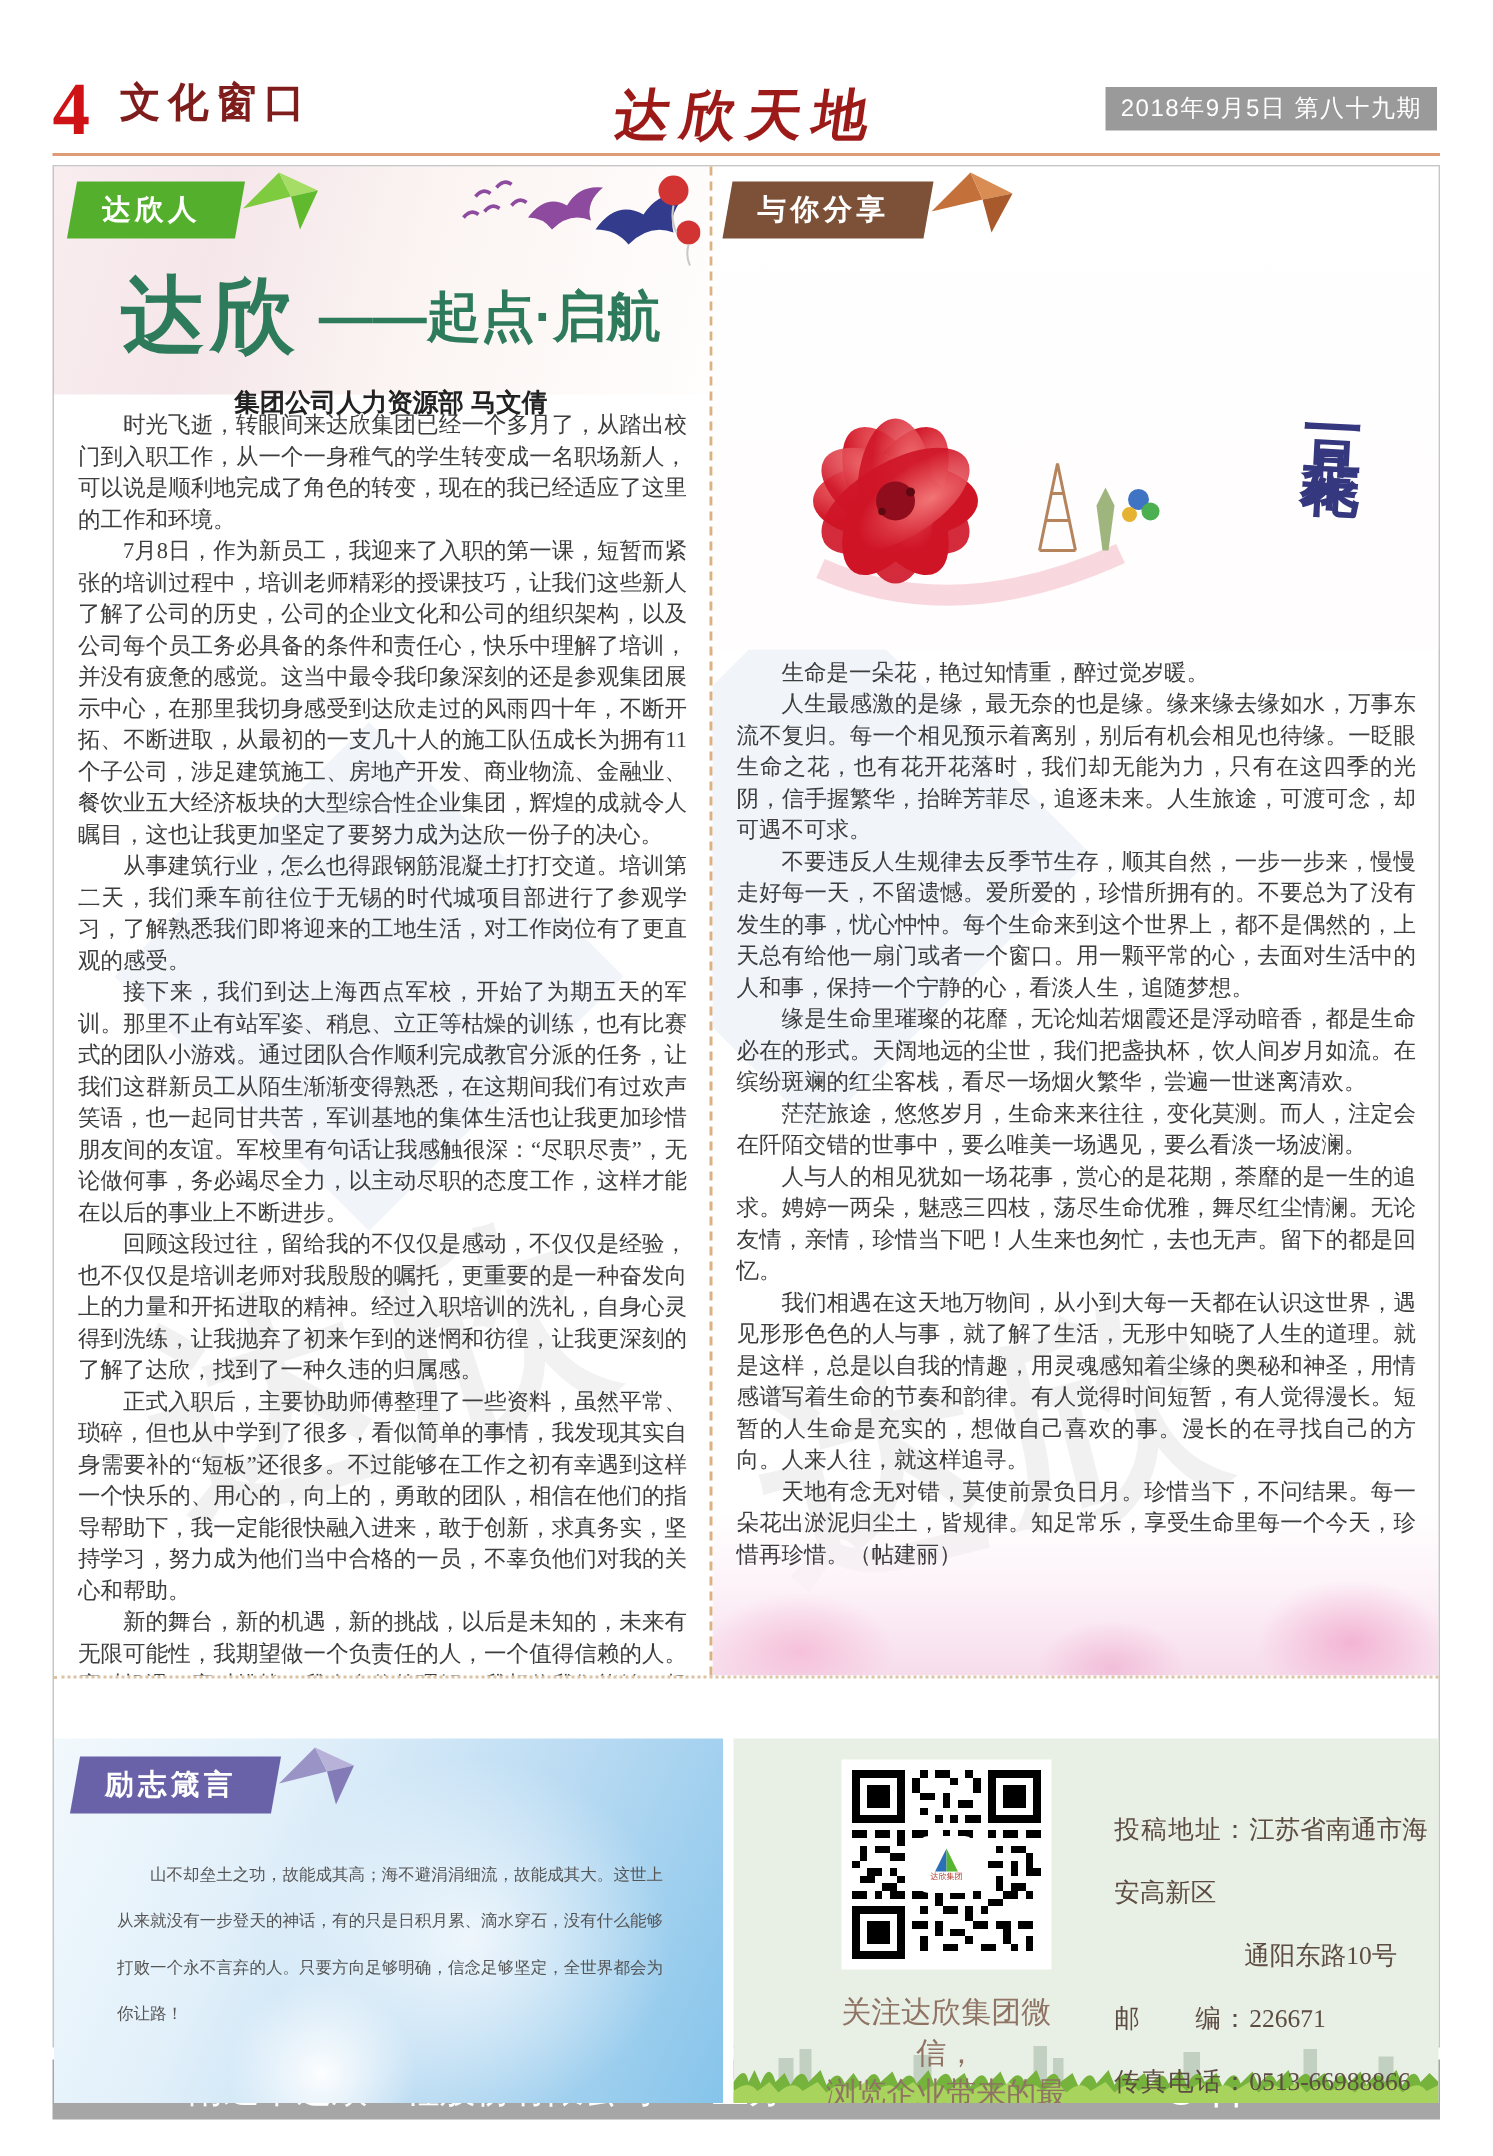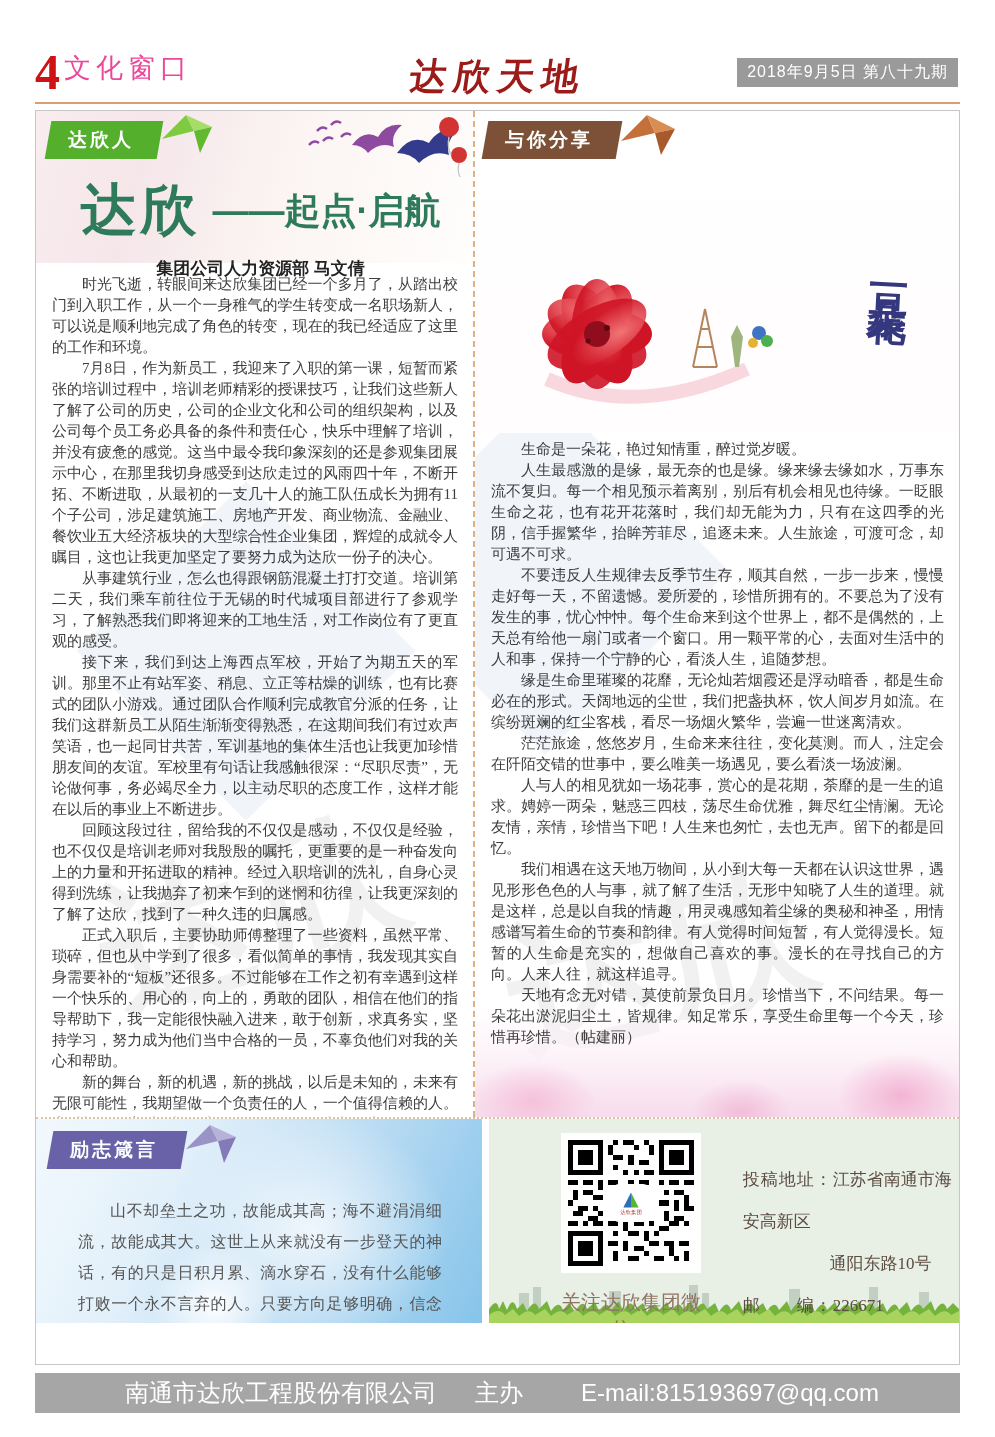--- a/index.html
+++ b/index.html
@@ -3,21 +3,21 @@
 <meta charset="utf-8">
 <style>
   * { box-sizing: border-box; margin: 0; padding: 0; }
   html,body { width:995px; height:1437px; background:#fff; overflow:hidden;
     font-family:"Liberation Serif","DejaVu Serif",serif; }
   .page { position:relative; width:995px; height:1437px; padding:50px 35px 0 35px; }
 
   
   .hdr { position:relative; height:48px; }
   .page-num { font-size:50px; font-weight:bold; color:#ce1216; line-height:44px; vertical-align:top; }
-  .section-title { font-size:27px; font-weight:normal; color:#ec4899; letter-spacing:5px; vertical-align:14px; }
+  .section-title { font-size:27px; font-weight:bold; color:#7f1d1d; letter-spacing:5px; margin-left:16px; vertical-align:14px; }
   .masthead { position:absolute; left:50%; top:2px; transform:translateX(-50%) skewX(-8deg);
     font-size:37px; font-weight:bold; color:#9c1a18; letter-spacing:7px; }
   .issue-badge { position:absolute; right:2px; top:8px; background:#9a9a9a; color:#fff;
     font-family:"Liberation Sans",sans-serif; font-size:16px; padding:4px 10px; letter-spacing:1px; }
   .hdr-rule { border-top:2px solid #dd9b76; margin-top:4px; }
 
   
   .content-box { margin-top:6px; border:1px solid #c6c6c6; height:1255px; background:#fff; }
   .columns { display:flex; height:1008px; border-bottom:2px dotted #dcc3a4; position:relative; }
   .col-left { width:437px; position:relative; overflow:hidden; }
@@ -62,28 +62,28 @@
     font-size:40px; font-weight:bold; color:#35387e; letter-spacing:4px; transform:rotate(3deg); }
   .flower-svg { position:absolute; left:12px; top:118px; }
   .pink-bottom { position:absolute; left:0; right:0; bottom:0; height:110px; z-index:0;
     background:
       radial-gradient(90px 55px at 12% 85%, rgba(244,182,211,.75), rgba(244,182,211,0) 70%),
       radial-gradient(70px 45px at 55% 95%, rgba(238,168,204,.6), rgba(238,168,204,0) 70%),
       radial-gradient(90px 60px at 88% 80%, rgba(240,160,200,.7), rgba(240,160,200,0) 70%),
       linear-gradient(to top, #f7dcec 0%, rgba(252,240,247,.8) 55%, rgba(255,255,255,0) 100%); }
 
   
-  .bottom-row { display:flex; height:204px; }
+  .bottom-row { display:flex; height:243px;margin-top:40px; }
   .motto-panel { width:446px; position:relative; overflow:hidden;
     background:
       radial-gradient(90px 90px at 40% 92%, rgba(255,255,255,.95), rgba(255,255,255,0) 70%),
       radial-gradient(180px 160px at 62% 55%, rgba(255,255,255,.75), rgba(255,255,255,0) 75%),
       linear-gradient(115deg,#f2f9fd 0%,#e2f0fa 30%,#bcdcf3 62%,#86c4ea 100%); }
   .motto-panel .ribbon { margin:12px 0 0 14px; }
-  .motto-text { padding:26px 40px 0 42px; font-size:16px; line-height:31px; color:#555; text-align:justify; text-indent:2em; }
+  .motto-text { padding:26px 40px 0 42px; font-size:11px; line-height:31px; color:#555; text-align:justify; text-indent:2em; }
   .panel-gap { width:7px; background:#fff; }
   .contact-panel { flex:1; position:relative; overflow:hidden; background:#e8efe4; }
   .contact-flex { display:flex; padding:14px 0 0 56px; position:relative; z-index:2; }
   .qr-col { display:flex; flex-direction:column; align-items:center; }
   .qr-box { width:140px; height:140px; background:#fff; padding:7px; position:relative; }
   .qr-logo { position:absolute; left:50%; top:50%; transform:translate(-50%,-50%);
     width:34px; height:34px; background:#fff; border-radius:5px; box-shadow:0 0 0 2px #fff;
     display:flex; flex-direction:column; align-items:center; justify-content:center; }
   .qr-logo-text { font-size:6px; color:#b03a2e; line-height:6px; transform:scale(.9); white-space:nowrap; }
   .wechat-note { margin-top:16px; text-align:center; font-size:20px; line-height:27px; color:#8f7364; }

